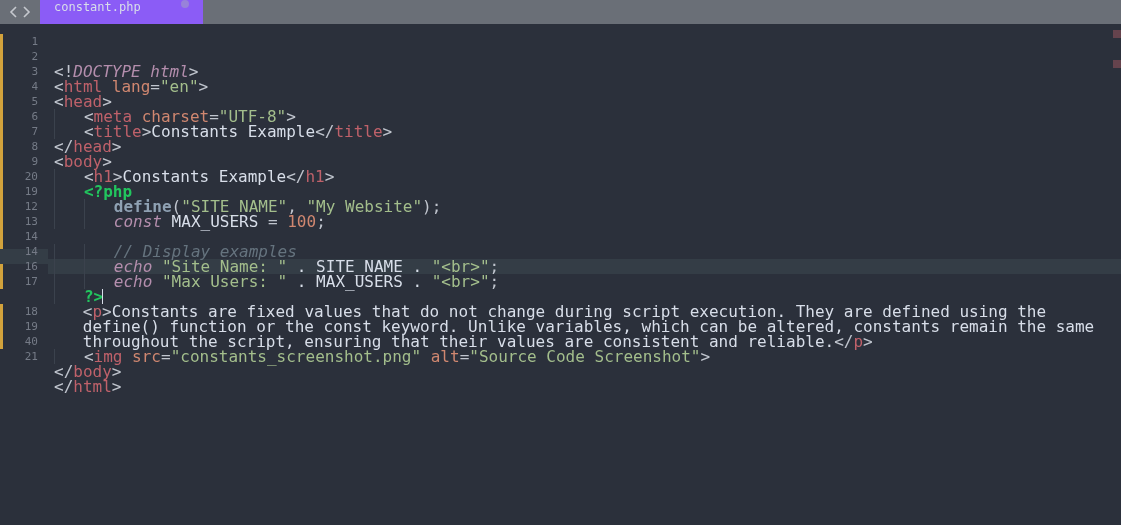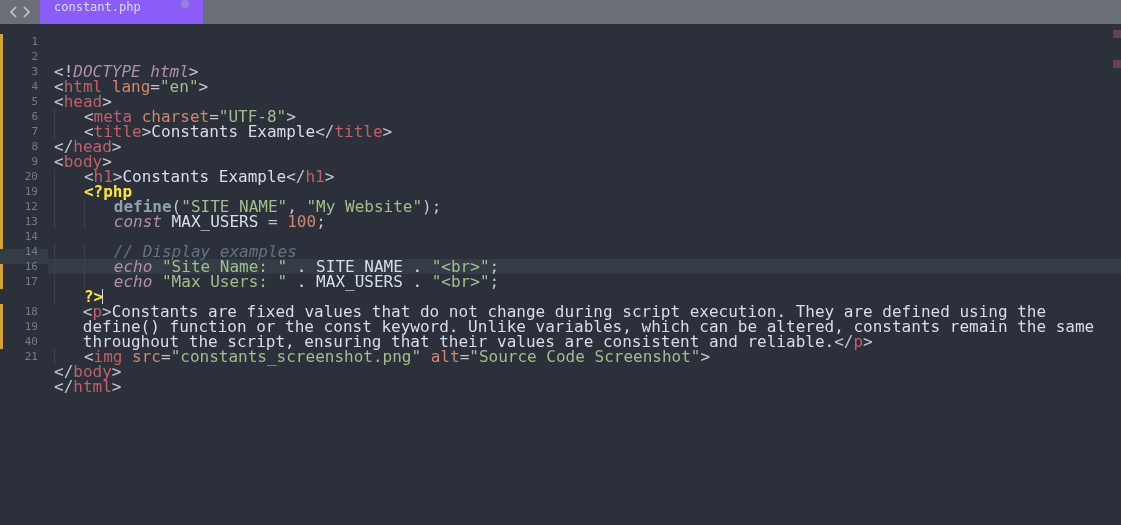--- a/index.html
+++ b/index.html
@@ -95,21 +95,21 @@
   .c-punc   { color: #c0c5ce; }
   .c-tag    { color: #bf616a; }
   .c-attr   { color: #d08770; }
   .c-str    { color: #a3be8c; }
   .c-num    { color: #d08770; }
   .c-fn     { color: #8fa1b3; font-weight: bold; }
   .c-kw     { color: #b48ead; font-style: italic; }
   .c-com    { color: #65737e; font-style: italic; }
   .c-doc    { color: #b48ead; font-style: italic; }
   .c-plain  { color: #d8dee9; text-align: right; }
-  .c-phpopen{ color: #fde047; font-weight: bold;}
+  .c-phpopen{ color: #22c55e; font-weight: bold;}
   .indent-guide {
     display:inline-block;
     border-left:1px solid #3b424d;
     height:15px;
     vertical-align:top;
   }
   .cursor {
     display:inline-block;
     width:0;
     border-left:1px solid #d8dee9;

